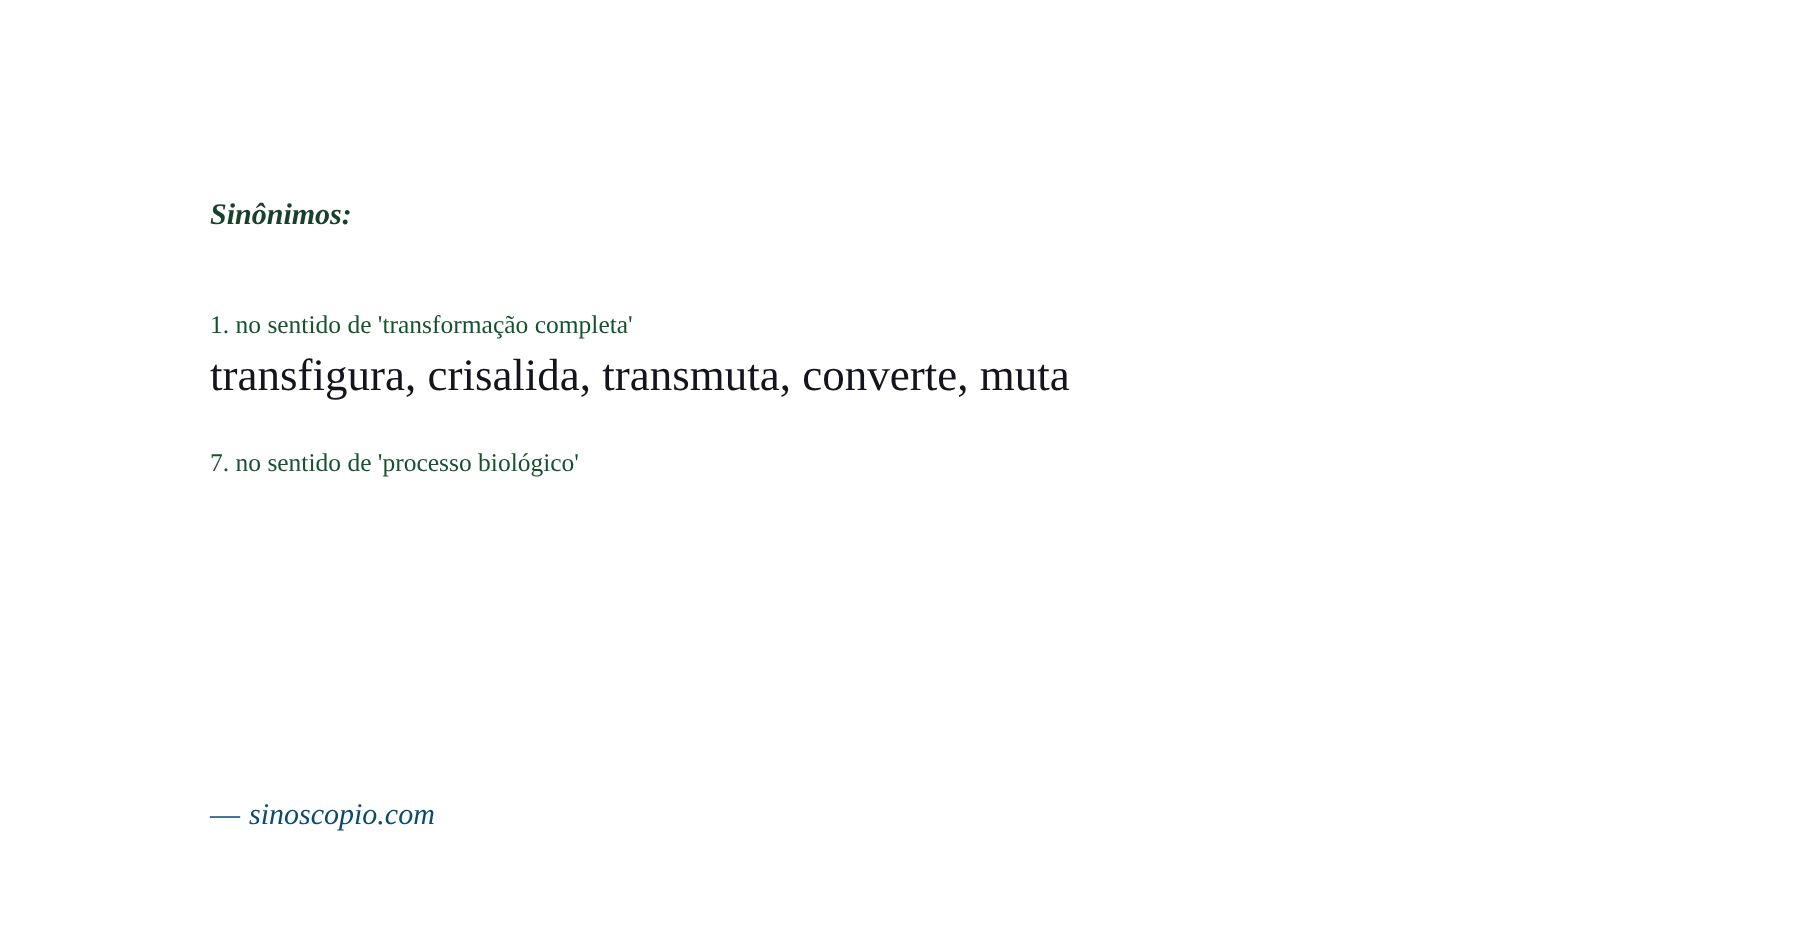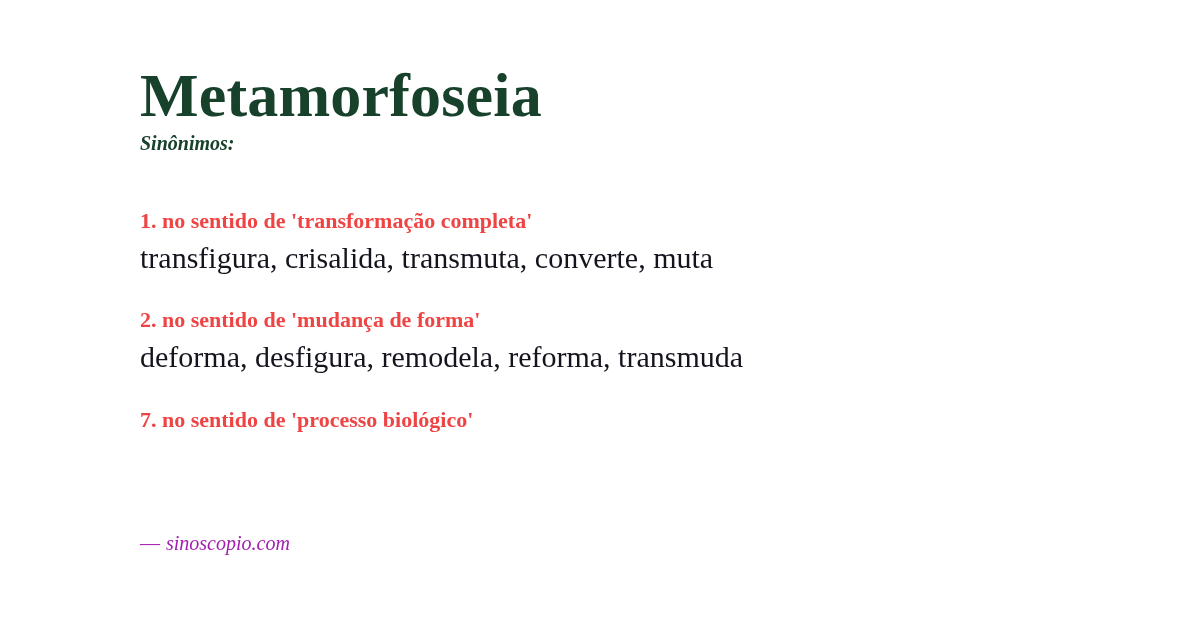--- a/index.html
+++ b/index.html
@@ -45,65 +45,59 @@
   .senses {
     position: absolute;
     left: 140px;
     top: 204px;
     width: 940px;
   }
   .sense {
     margin-bottom: 26px;
   }
   .sense-label {
-    font-size: 22px;
-    color: #ef4444;
+    font-size: 17px;
+    color: #14532d;
     line-height: 1.5;
     margin: 0 0 2px 0;
-    font-weight: bold;
   }
   .sense-words {
     font-size: 30px;
     color: #14141e;
     line-height: 1.28;
     margin: 0;
   }
   .source {
     position: absolute;
     left: 140px;
     top: 532px;
     font-size: 20px;
     font-style: italic;
-    color: #a21caf;
+    color: #0c4a6e;
   }
   .source .dash {
     font-style: normal;
     padding-right: 6px;
   }
 </style>
 </head>
 <body>
 
 <div class="page">
 
-  <h1 class="headword">Metamorfoseia</h1>
 
   <div class="subtitle">Sinônimos:</div>
 
   <div class="senses">
 
     <div class="sense">
       <div class="sense-label">1. no sentido de 'transformação completa'</div>
       <div class="sense-words">transfigura, crisalida, transmuta, converte, muta</div>
     </div>
 
-    <div class="sense">
-      <div class="sense-label">2. no sentido de 'mudança de forma'</div>
-      <div class="sense-words">deforma, desfigura, remodela, reforma, transmuda</div>
-    </div>
 
     <div class="sense">
       <div class="sense-label">7. no sentido de 'processo biológico'</div>
     </div>
 
   </div>
 
   <div class="source">
     <span class="dash">—</span><span>sinoscopio.com</span>
   </div>

